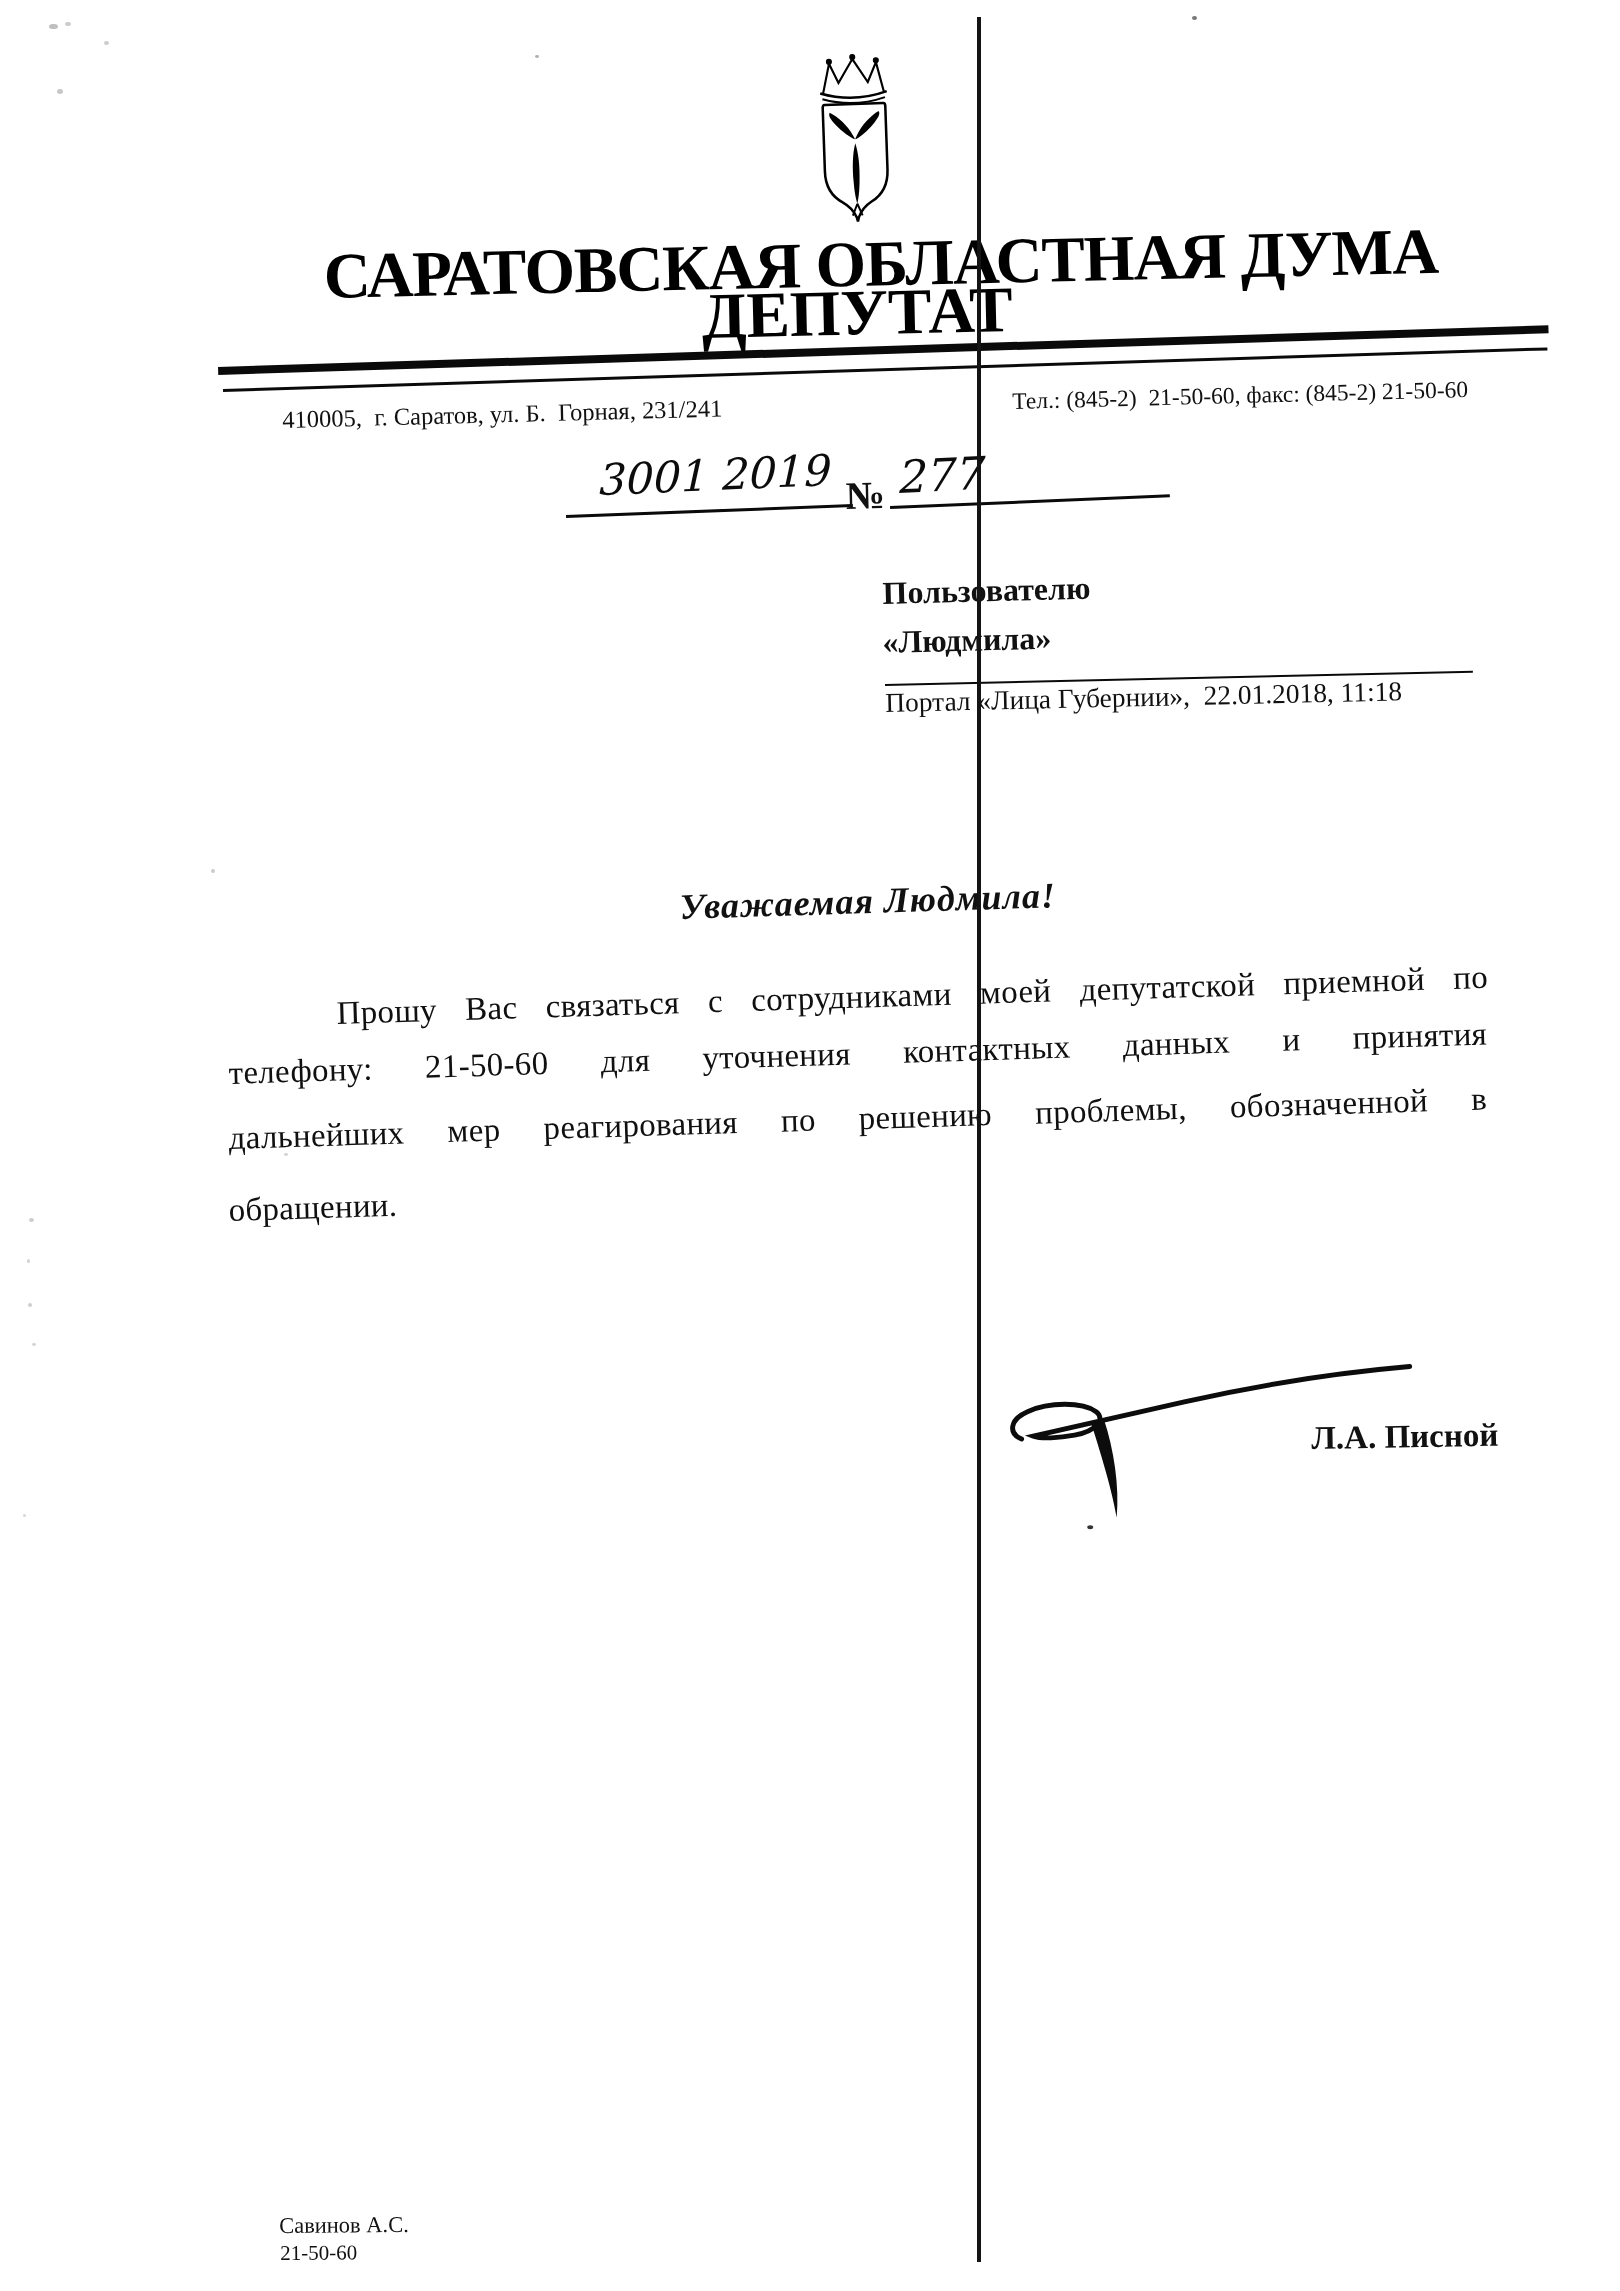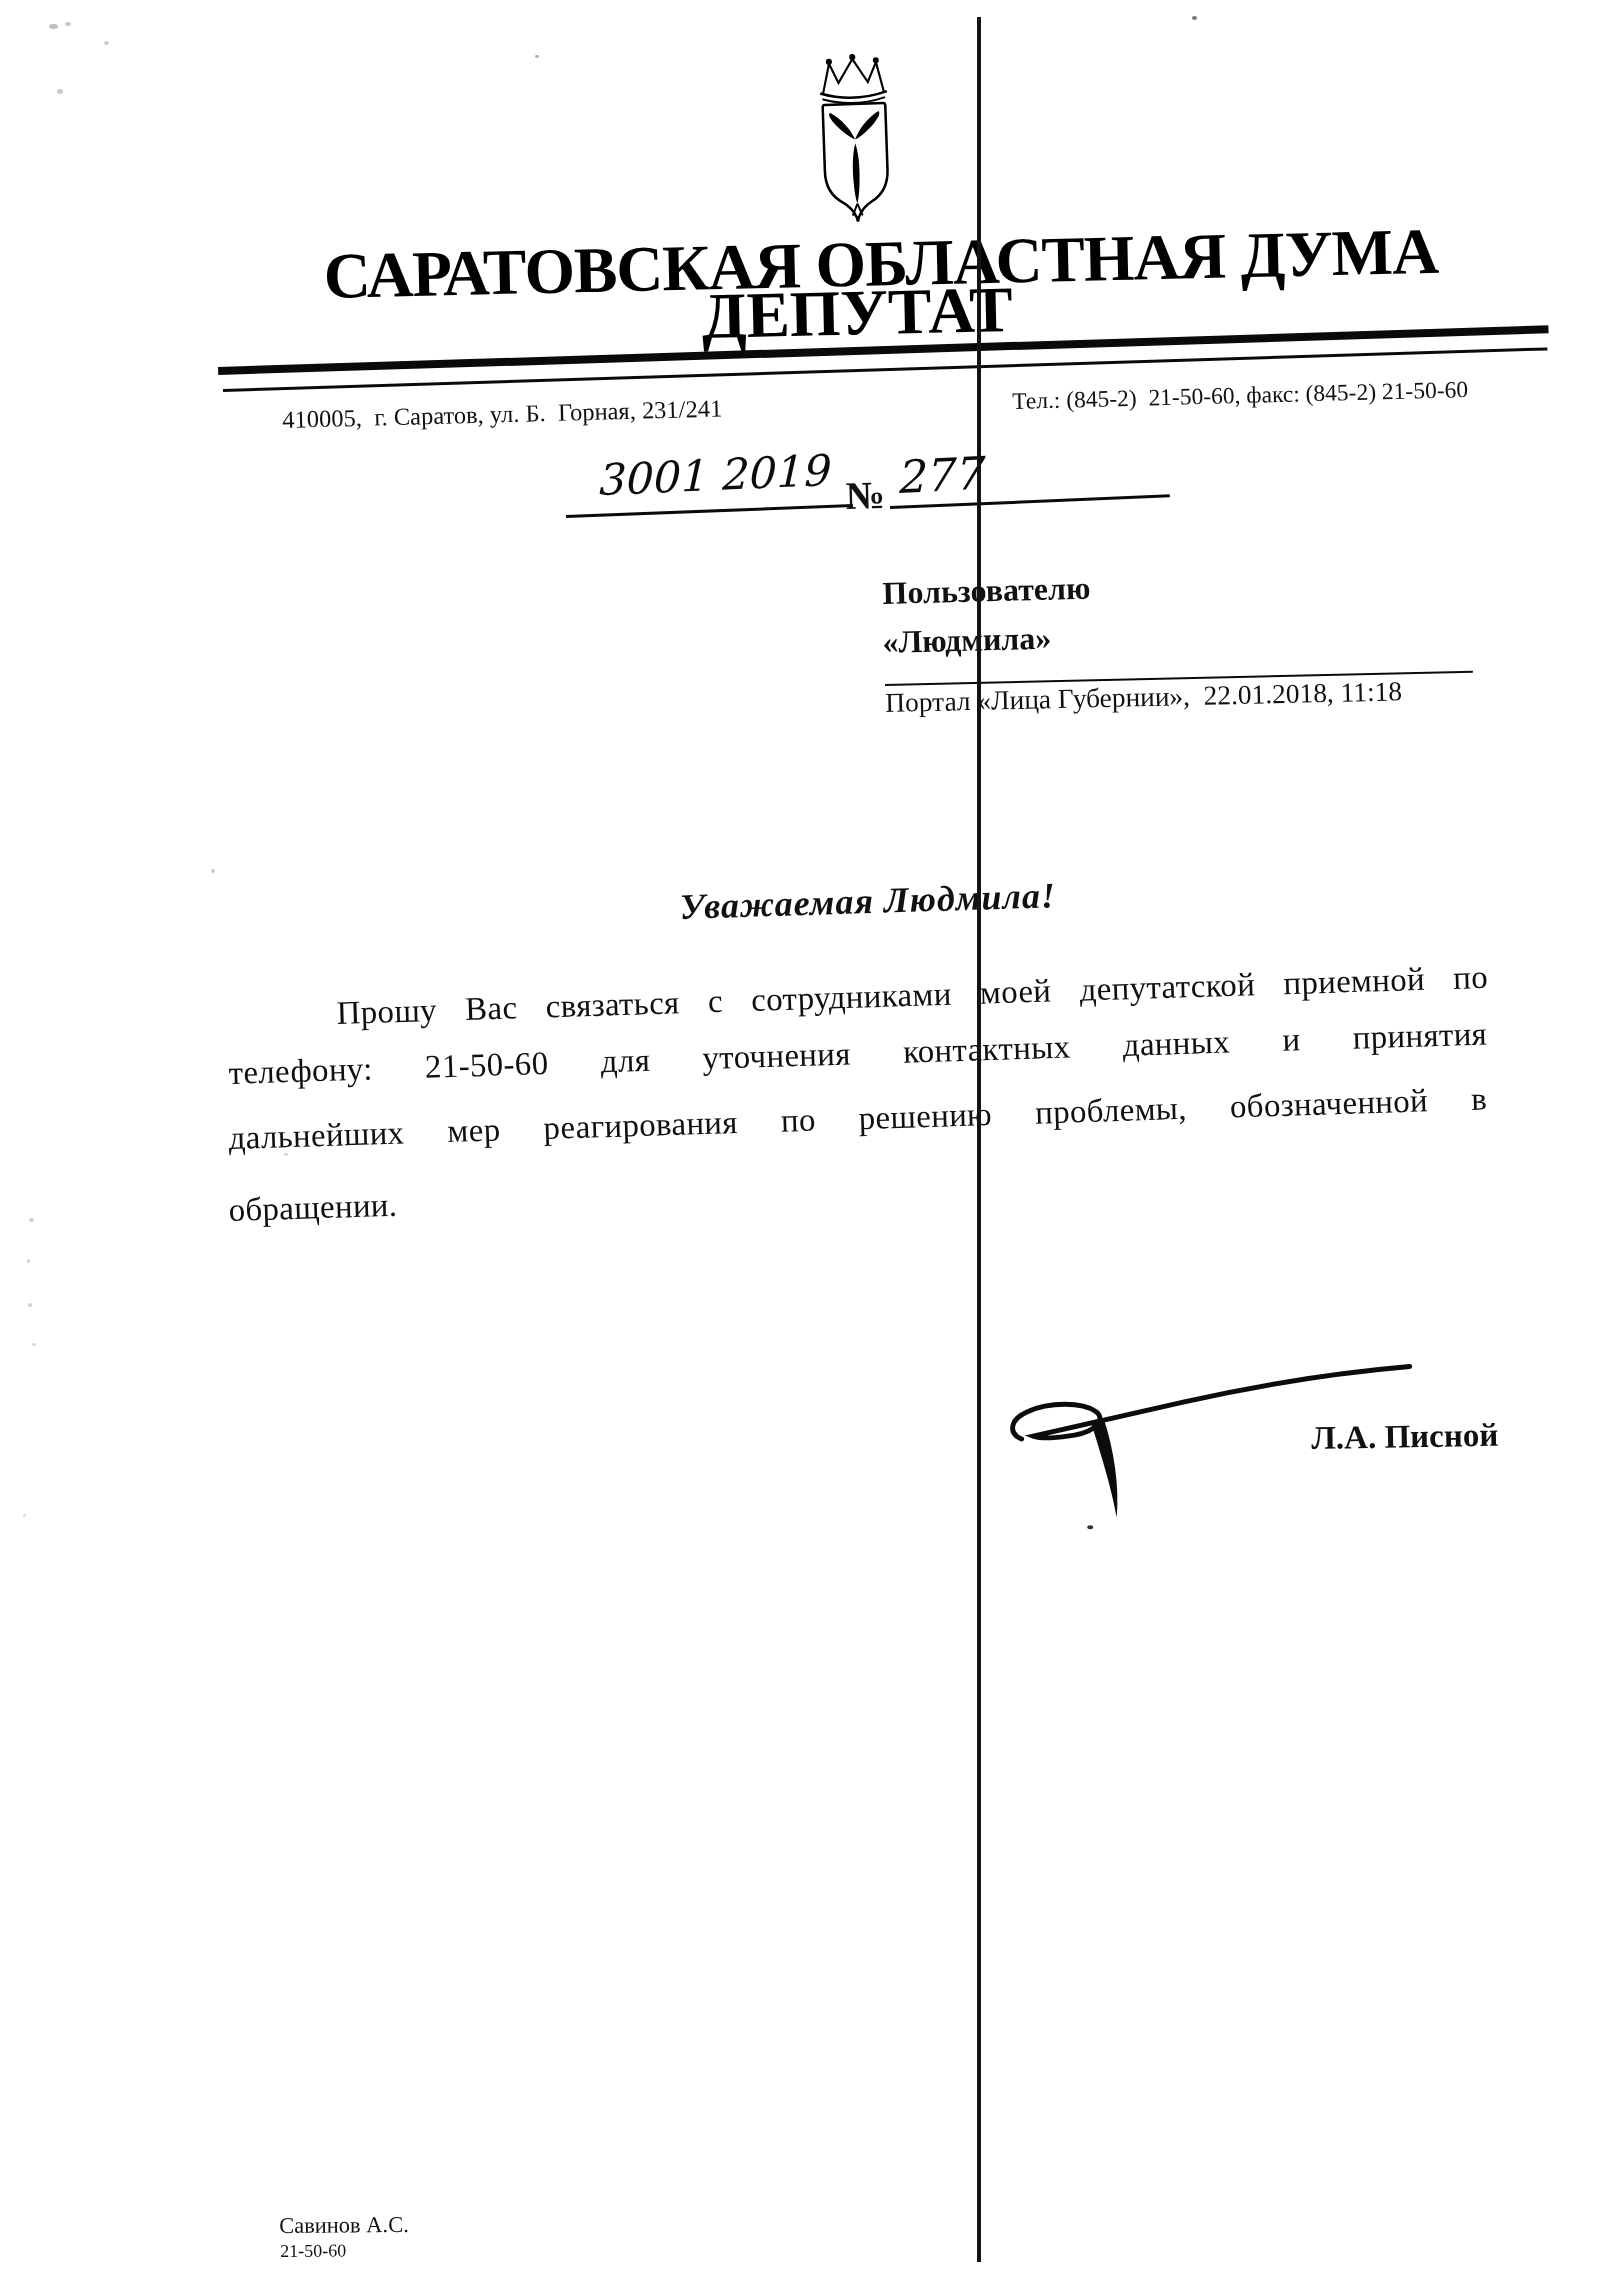--- a/index.html
+++ b/index.html
@@ -83,17 +83,17 @@
   <div class="abs bodyline" style="left:228px;top:1191px;transform:rotate(-1.8deg);">обращении.</div>
 
   <svg class="abs" style="left:998px;top:1345px;" width="451" height="196" viewBox="0 0 460 200">
     <path d="M24,96 C10,90 12,76 30,68 C52,58 86,58 100,68 C110,76 100,88 78,92 C62,95 44,96 36,93 C60,88 120,74 190,58 C270,40 350,28 420,22" fill="none" stroke="#0c0c0c" stroke-width="5" stroke-linecap="round"></path>
     <path d="M108,76 C118,106 124,144 121,176 C115,142 102,102 95,80 Z" fill="#0c0c0c" stroke="none"></path>
     <ellipse cx="94" cy="186" rx="3" ry="2" fill="#333"></ellipse>
   </svg>
   <div class="abs bold" style="left:1311px;top:1420px;font-size:33px;transform:rotate(-1deg);">Л.А. Писной</div>
 
   <div class="abs" style="left:279px;top:2213px;font-size:22.5px;transform:rotate(-.5deg);">Савинов А.С.</div>
-  <div class="abs" style="left:280px;top:2241px;font-size:18px;transform:rotate(-.5deg);">21-50-60</div>
+  <div class="abs" style="left:280px;top:2241px;font-size:21px;transform:rotate(-.5deg);">21-50-60</div>
 
   <div style="position:absolute;left:977px;top:16.7px;width:3.9px;height:2245px;background:#141414;z-index:50;"></div>
 </div>
 
 
 </body></html>

